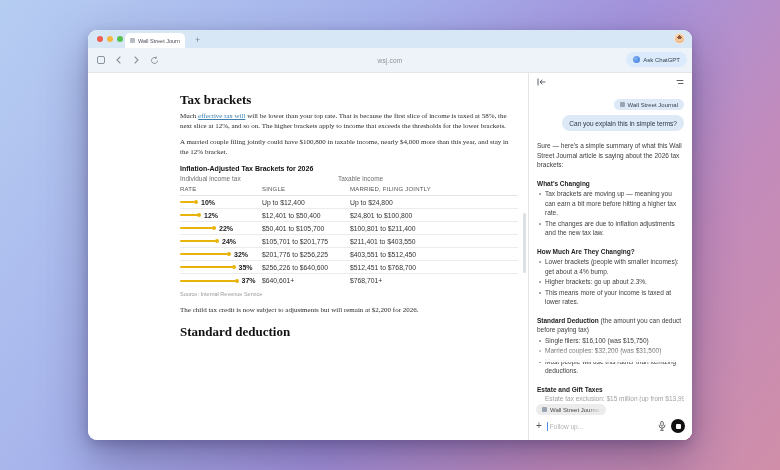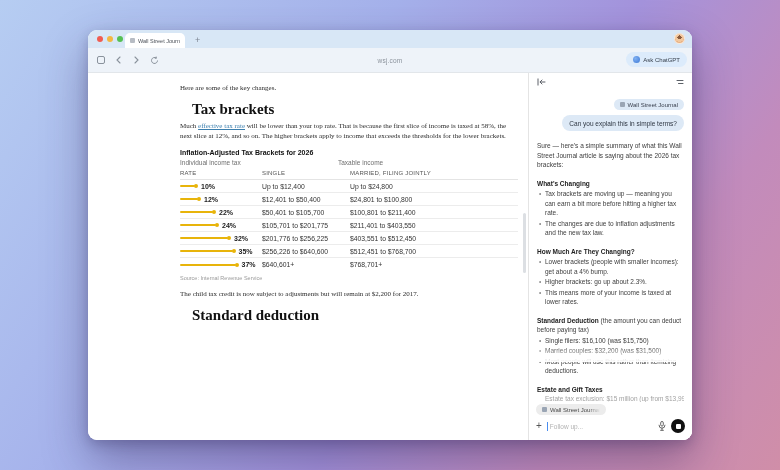--- a/index.html
+++ b/index.html
@@ -36,21 +36,21 @@
   .askbtn { position:absolute; right:5px; top:4px; height:15px; background:#dcebfb; border-radius:8px;
             display:flex; align-items:center; gap:3px; padding:0 7px; font-size:6px; color:#38414d; }
   .ask-ic { width:7px; height:7px; border-radius:50%;
             background:radial-gradient(circle at 35% 35%, #7fb0f2, #3f7ad6); }
   
   .content { display:flex; height:367px; background:#fff; }
   
   .article { width:440px; position:relative; padding:10px 10px 0 92px; overflow:hidden;
              font-family:"Liberation Serif", serif; color:#1c1c1c; }
   .article p { font-size:7px; line-height:10px; margin-bottom:6px; color:#2a2a2a; }
-  .article h2 { font-size:15px; line-height:13px; margin:10px 12px 5px; color:#111; font-weight:bold; }
+  .article h2 { font-size:13px; line-height:13px; margin:10px 0 5px; color:#111; font-weight:bold; }
   a.inline-link { color:#3c7fae; text-decoration:underline; cursor:pointer; }
   .scroll-thumb { position:absolute; right:2px; top:140px; width:3px; height:60px;
                   border-radius:2px; background:#dcdfe3; }
   
   .taxtable { font-family:"Liberation Sans", sans-serif; margin:8px 0 8px; }
   .tt-title { font-size:7px; font-weight:bold; color:#111; margin-bottom:3px; }
   .tt-labels { display:flex; font-size:6.5px; color:#6f6f6f; margin-bottom:4px; }
   .tt-labels .lbl-left { width:82px; flex:none; }
   .tt-labels .lbl-group { margin-left:76px; }
   .tt-head { display:flex; font-size:6px; color:#555; letter-spacing:.2px; padding-bottom:3px;
@@ -152,23 +152,23 @@
     <div class="urlbox">wsj.com</div>
     <div class="askbtn">
       <div class="ask-ic"></div>
       <span>Ask ChatGPT</span>
     </div>
   </div>
 
   <div class="content">
 
     <div class="article">
-      <p>Here are some of the key changes.</p>
       <h2>Tax brackets</h2>
-      <p><span>Much </span><a class="inline-link">effective tax rate</a><span> will be lower than your top rate. That is because the first slice of income is taxed at 58%, the next slice at 12%, and so on. The higher brackets apply to income that exceeds the thresholds for the lower brackets.</span></p>
+      <p><span>Much </span><a class="inline-link">effective tax will</a><span> will be lower than your top rate. That is because the first slice of income is taxed at 58%, the next slice at 12%, and so on. The higher brackets apply to income that exceeds the thresholds for the lower brackets.</span></p>
+      <p>A married couple filing jointly could have $100,800 in taxable income, nearly $4,000 more than this year, and stay in the 12% bracket.</p>
 
       <div class="taxtable">
         <div class="tt-title">Inflation-Adjusted Tax Brackets for 2026</div>
         <div class="tt-labels">
           <div class="lbl-left">Individual income tax</div>
           <div class="lbl-group">Taxable income</div>
         </div>
         <div class="tt-head">
           <div class="c-rate">RATE</div>
           <div class="c-single">SINGLE</div>
@@ -235,21 +235,21 @@
                 <div class="rate-dot" style="background: rgb(232, 180, 10);"></div>
                 <span class="rate-lab">37%</span>
               </div>
               <div class="c-single cell">$640,601+</div>
               <div class="c-married cell">$768,701+</div>
             </div>
           </div>
         <div class="tt-source">Source: Internal Revenue Service</div>
       </div>
 
-      <p>The child tax credit is now subject to adjustments but will remain at $2,200 for 2017.</p>
+      <p>The child tax credit is now subject to adjustments but will remain at $2,200 for 2026.</p>
       <h2>Standard deduction</h2>
       <div class="scroll-thumb"></div>
     </div>
 
     <div class="sidebar">
       <div class="sb-header">
         <div class="sb-ic">
           <svg width="9" height="8" viewBox="0 0 9 8">
               <path d="M1 0.5 V7.5" stroke="currentColor" stroke-width="1"></path>
               <path d="M8 4 H3.2 M5 2 L3 4 L5 6" fill="none" stroke="currentColor" stroke-width="1" stroke-linecap="round"></path>

